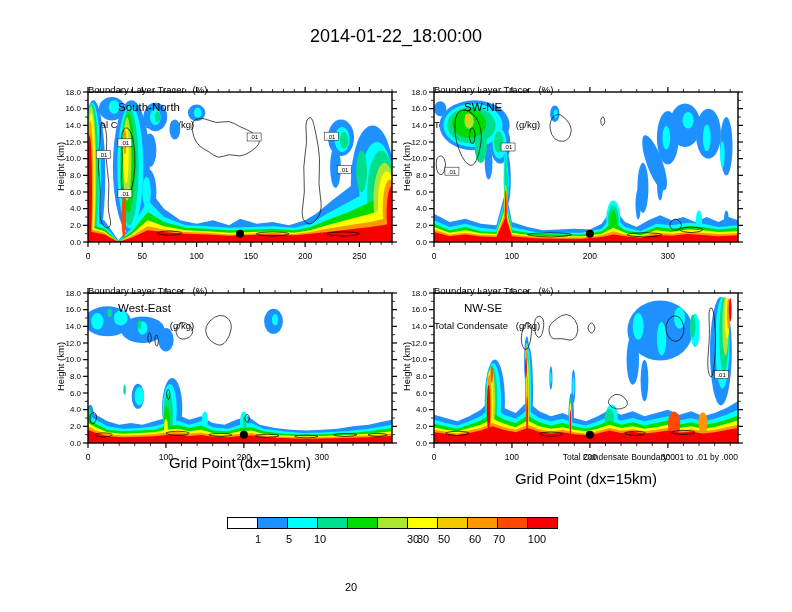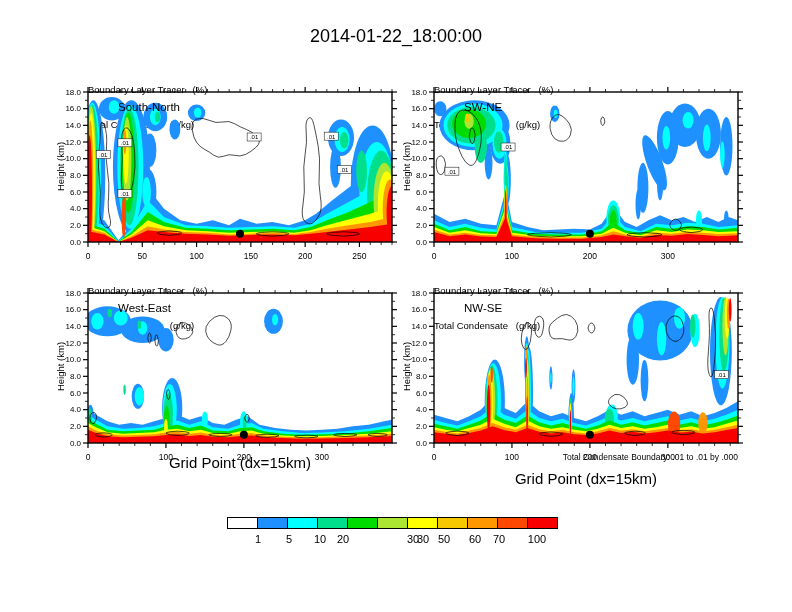--- a/index.html
+++ b/index.html
@@ -762,21 +762,21 @@
         <div class="cell" style="background: rgb(255, 255, 0);"></div>
         <div class="cell" style="background: rgb(245, 200, 0);"></div>
         <div class="cell" style="background: rgb(255, 152, 0);"></div>
         <div class="cell" style="background: rgb(255, 72, 0);"></div>
         <div class="cell" style="background: rgb(248, 0, 0);"></div>
       </div>
     <div class="cbar-labels">
         <span style="left: 31px;">1</span>
         <span style="left: 62px;">5</span>
         <span style="left: 93px;">10</span>
-        <span style="left: 116px;">20</span>
+        <span style="left: 124px; margin-top: 48px;">20</span>
         <span style="left: 155px; margin-left: 41px;">30</span>
         <span style="left: 186px;">30</span>
         <span style="left: 217px;">50</span>
         <span style="left: 248px;">60</span>
         <span style="left: 272px;">70</span>
         <span style="left: 310px;">100</span>
       </div>
   </div>
 </div>
 

